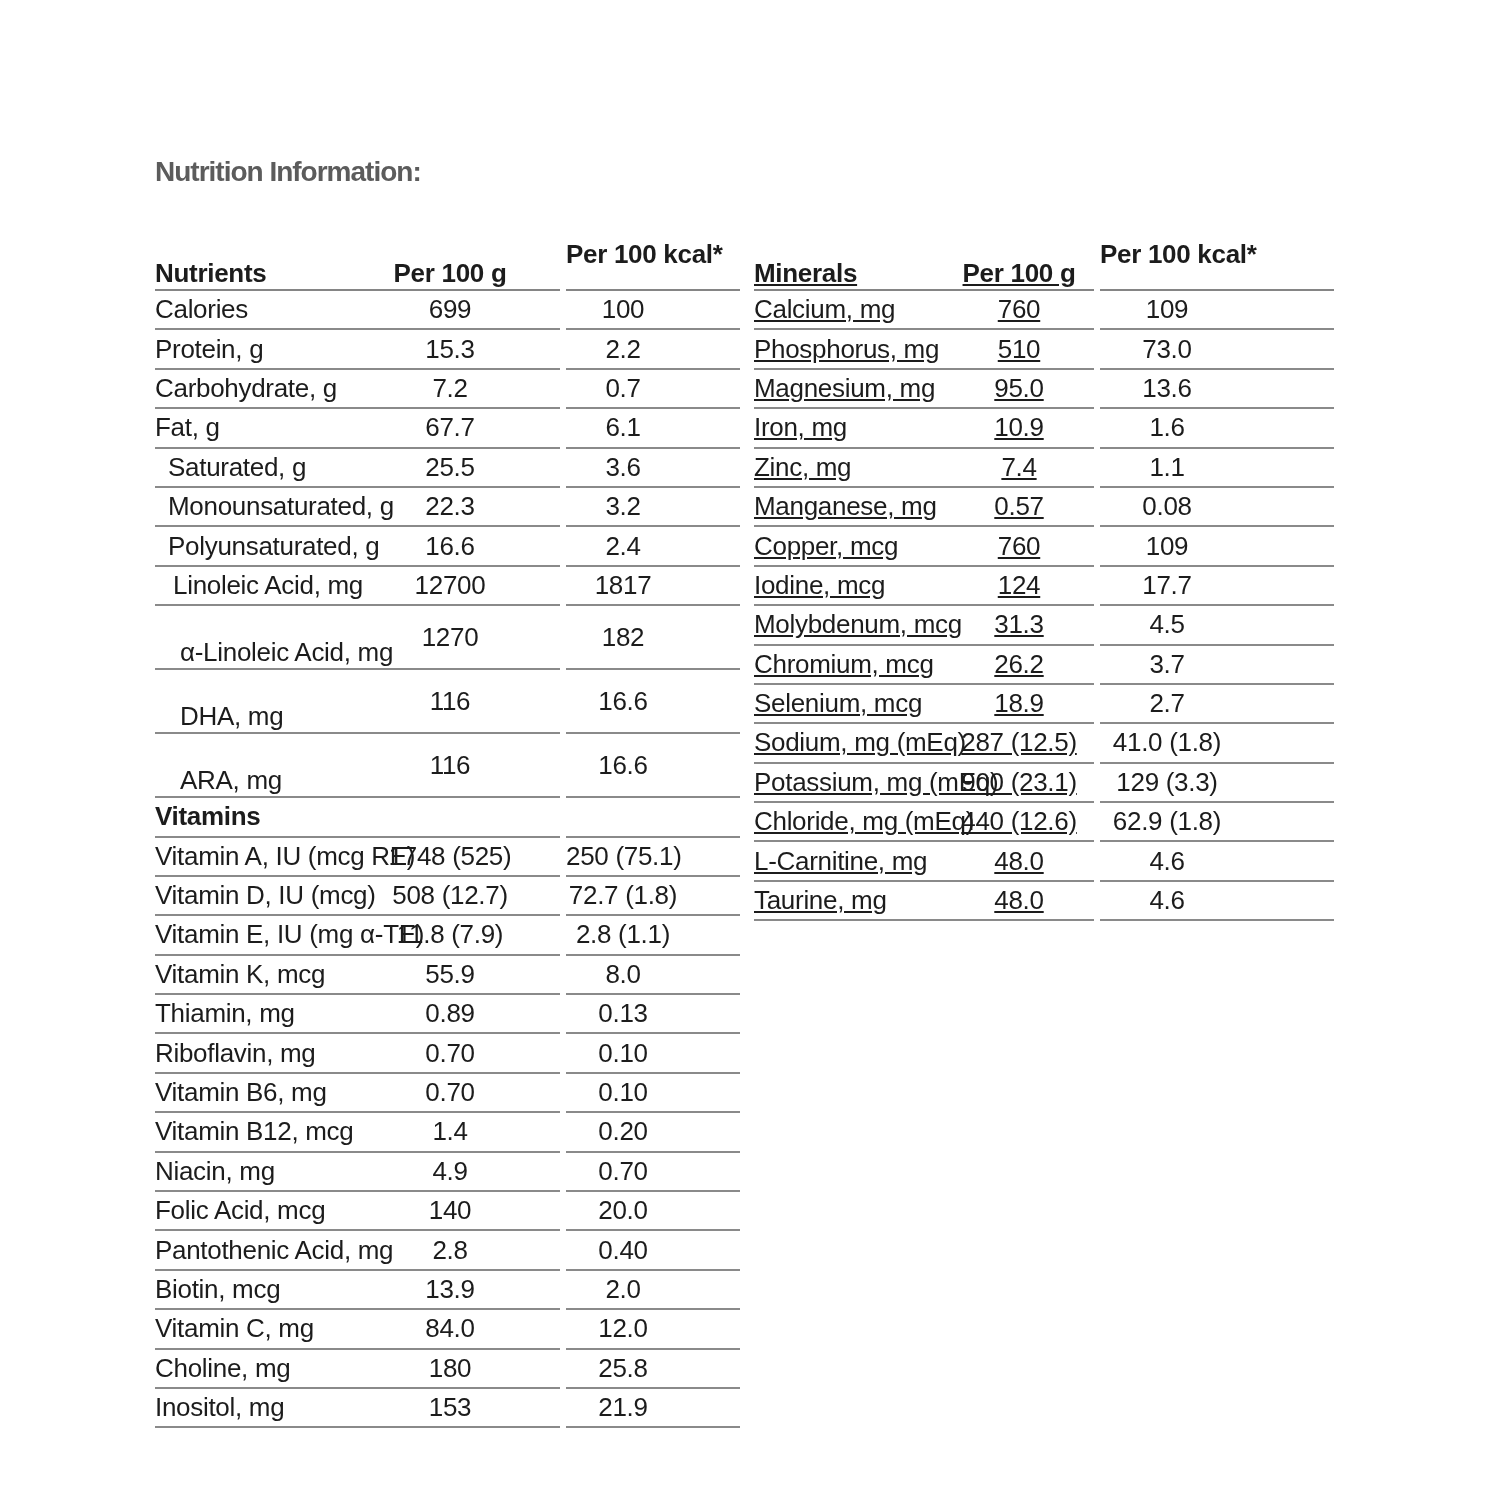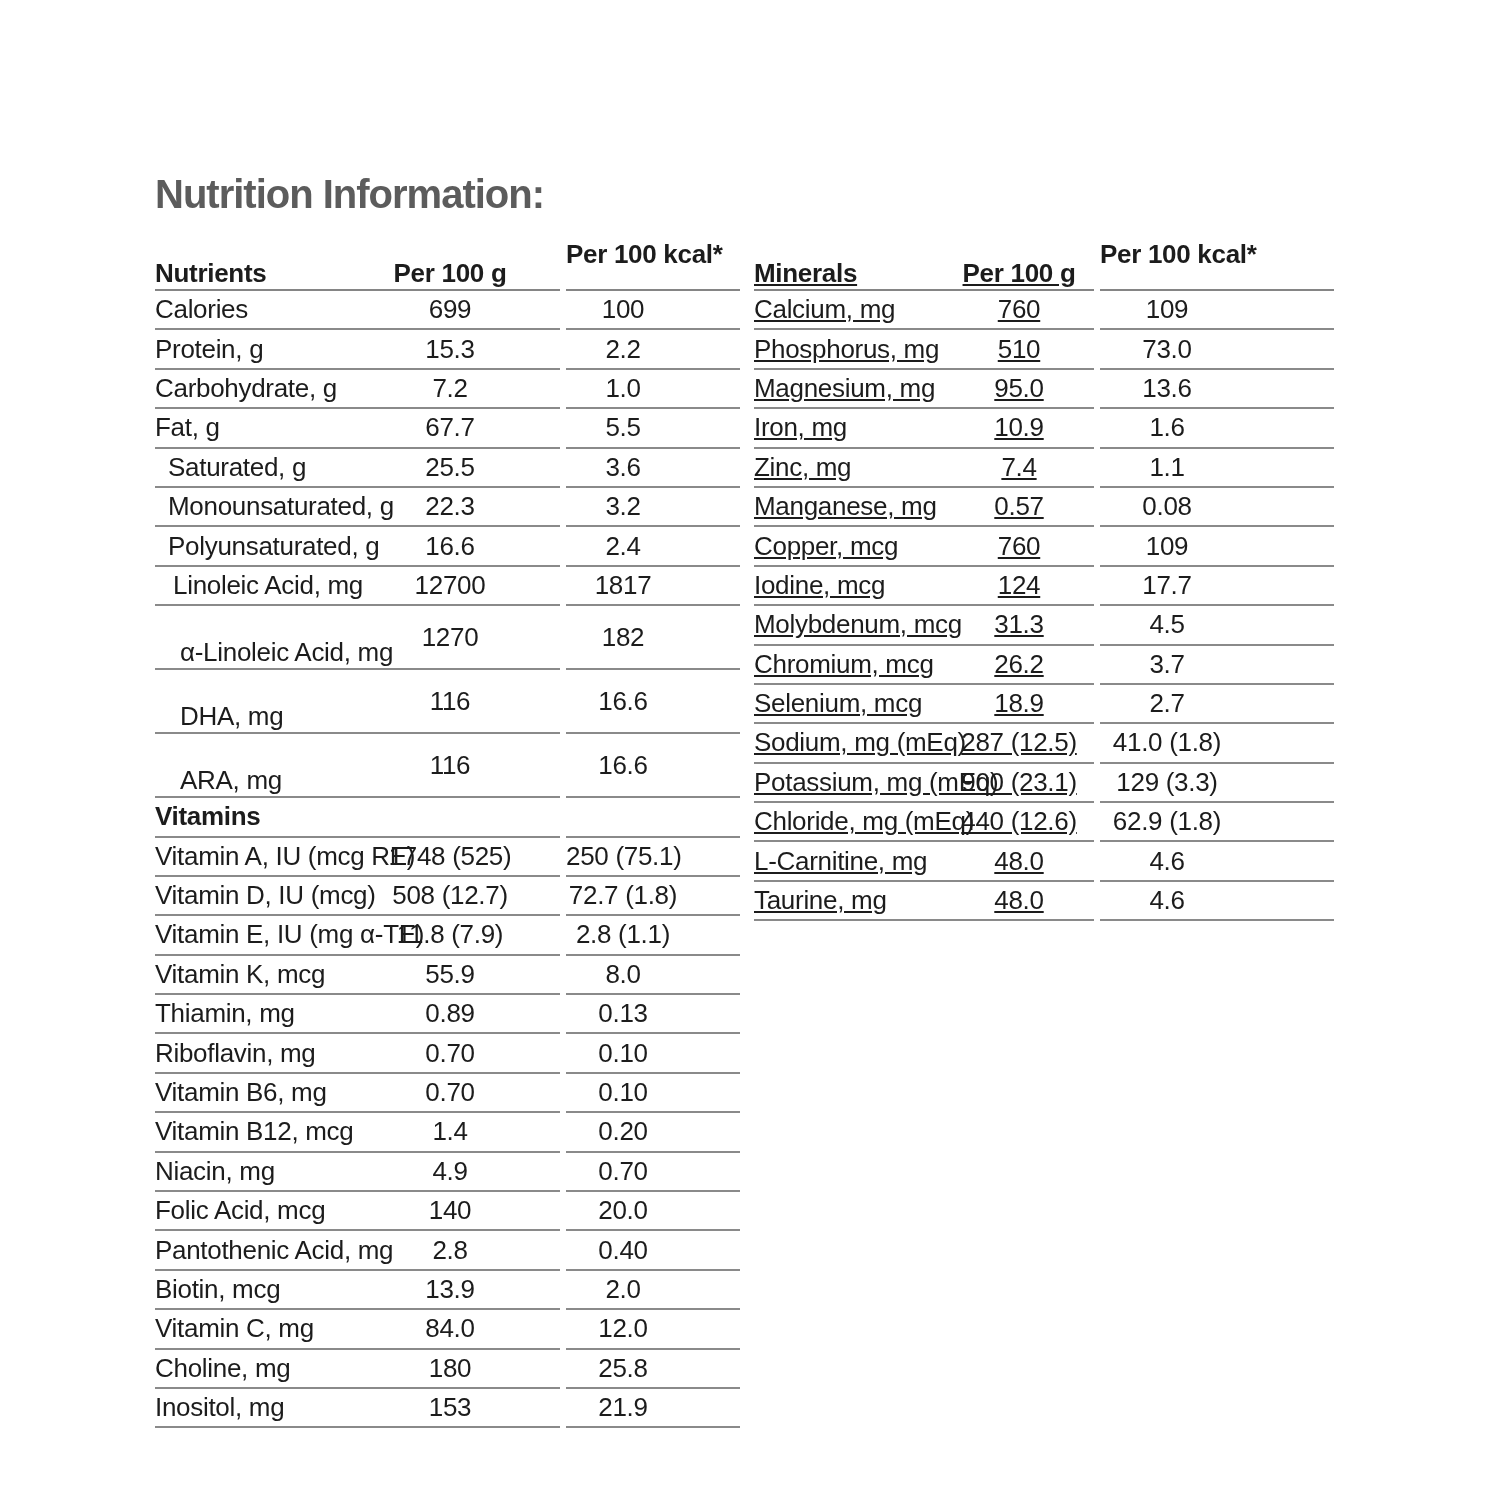--- a/index.html
+++ b/index.html
@@ -3,22 +3,22 @@
 <meta charset="utf-8">
 <style>
   html,body{margin:0;padding:0;}
   body{
     width:1500px;height:1500px;background:#ffffff;overflow:hidden;position:relative;
     font-family:"Liberation Sans","DejaVu Sans",sans-serif;
     color:#1c1c1c;
   }
   .page{position:relative;width:1500px;height:1500px;background:#ffffff;}
   .title{
-    position:absolute;left:155px;top:172px;
-    font-size:40px;font-weight:700;color:#5c5c5c;letter-spacing:-1px;
+    position:absolute;left:155px;top:156px;
+    font-size:28px;font-weight:700;color:#5c5c5c;letter-spacing:-1px;
     white-space:nowrap;
   }
   table{
     position:absolute;top:220px;
     border-collapse:separate;border-spacing:6px 0;
     table-layout:fixed;
   }
   #nutrients-table{left:149px;width:597px;}
   #minerals-table{left:748px;width:592px;}
   th,td{
@@ -90,30 +90,30 @@
           </td>
           <td class="cb">2.2</td>
         </tr>
         <tr>
           <td class="ca">
             <div class="caf">
               <span class="lbl ind0">Carbohydrate, g</span>
               <span class="v1">7.2</span>
             </div>
           </td>
-          <td class="cb">1.0</td>
+          <td class="cb">0.7</td>
         </tr>
         <tr>
           <td class="ca">
             <div class="caf">
               <span class="lbl ind0">Fat, g</span>
               <span class="v1">67.7</span>
             </div>
           </td>
-          <td class="cb">5.5</td>
+          <td class="cb">6.1</td>
         </tr>
         <tr>
           <td class="ca">
             <div class="caf">
               <span class="lbl ind1">Saturated, g</span>
               <span class="v1">25.5</span>
             </div>
           </td>
           <td class="cb">3.6</td>
         </tr>

